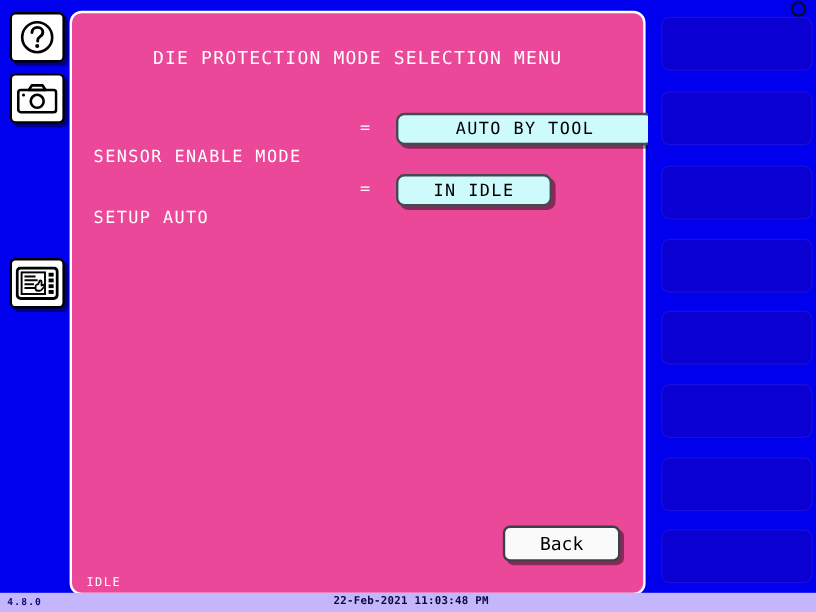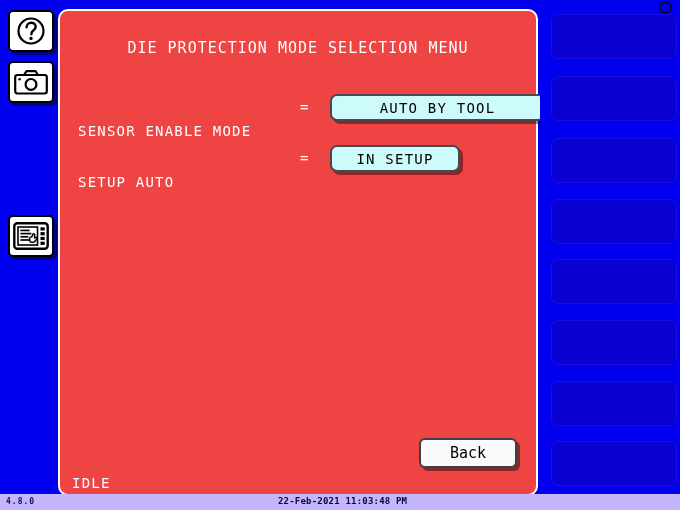--- a/index.html
+++ b/index.html
@@ -48,21 +48,21 @@
   #tool-menu   { top: 215px; }
 
   
   #main-panel {
     position: absolute;
     left: 58px; top: 9px;
     width: 480px; height: 487px;
     border: 2px solid #ffffff;
     border-radius: 10px;
     box-sizing: border-box;
-    background: #ef4444;
+    background: #ec4899;
   }
 
   #panel-title {
     position: absolute;
     left: 0; top: 28px;
     width: 100%;
     text-align: center;
     color: #ffffff;
     font-size: 15px;
     letter-spacing: 1.0px;
@@ -130,21 +130,21 @@
     display: flex;
     align-items: center;
     justify-content: center;
   }
 
   #status-text {
     position: absolute;
     left: 12px;
     bottom: 3px;
     color: #ffffff;
-    font-size: 14px;
+    font-size: 10px;
     letter-spacing: 1.2px;
   }
 
   
   #right-rail {
     position: absolute;
     left: 540px; top: 0;
     width: 140px; height: 510px;
     background: #0000ee;
   }
@@ -248,21 +248,21 @@
 
     <div class="form-row" id="row-sensor">
       <span class="row-label">SENSOR ENABLE MODE</span>
       <span class="row-eq" id="eq-sensor">=</span>
       <div class="value-btn" id="val-sensor">AUTO BY TOOL</div>
     </div>
 
     <div class="form-row" id="row-setup">
       <span class="row-label">SETUP AUTO</span>
       <span class="row-eq" id="eq-setup">=</span>
-      <div class="value-btn" id="val-setup">IN SETUP</div>
+      <div class="value-btn" id="val-setup">IN IDLE</div>
     </div>
 
     <div id="back-button">Back</div>
 
     <div id="status-text">IDLE</div>
 
   </div>
 
   <div id="right-rail">
     <div class="fn-btn" style="top:14px"></div>

